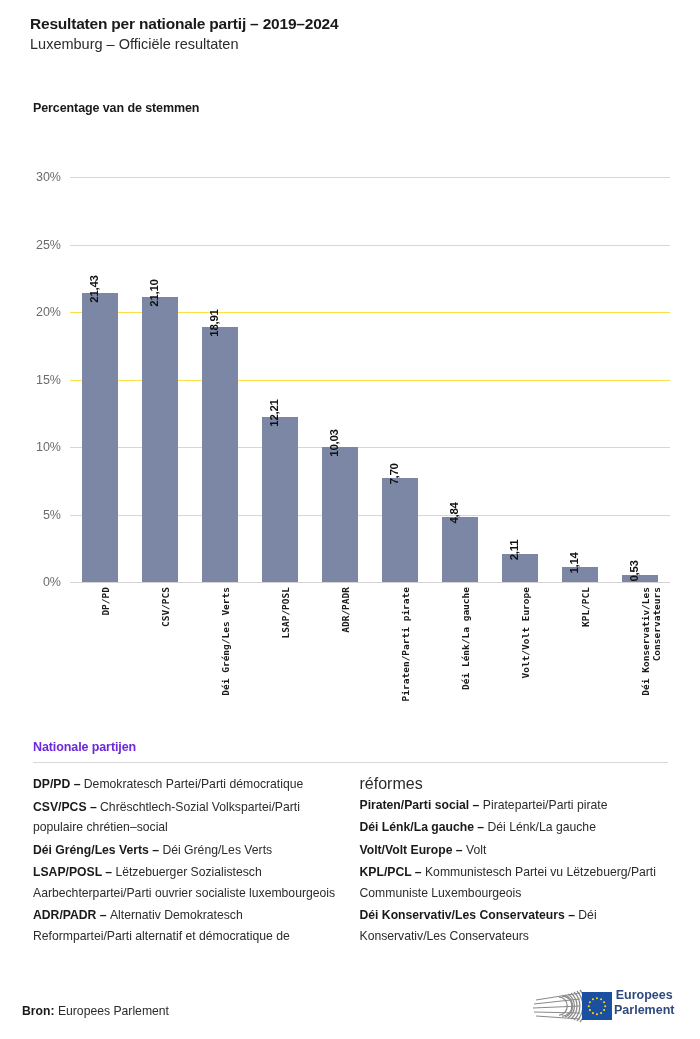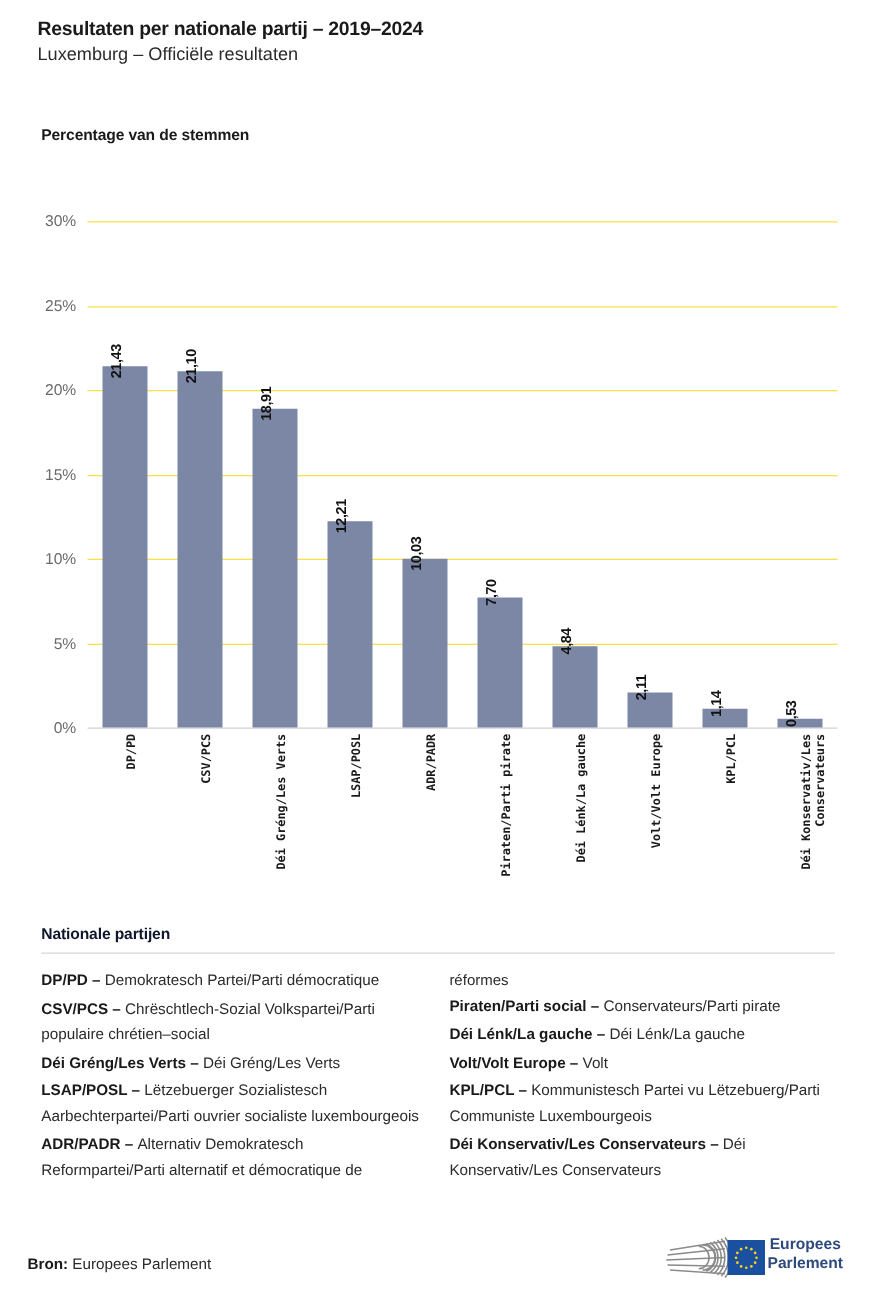--- a/index.html
+++ b/index.html
@@ -112,21 +112,21 @@
     white-space: pre;
     text-align: right;
     line-height: 11px;
   }
 
   
   #parties { position: absolute; left: 33px; top: 740px; width: 635px; }
   #parties-heading {
     font-size: 12.5px;
     font-weight: bold;
-    color: #0f172a;
+    color: #6d28d9;
     letter-spacing: -0.1px;
   }
   #parties-rule {
     margin-top: 8px;
     height: 1px;
     background: #d8d8d8;
     width: 635px;
   }
   #parties-cols {
     margin-top: 11px;
@@ -134,21 +134,21 @@
     gap: 18px;
   }
   .party-col { width: 320px; }
   .party-item {
     font-size: 12.2px;
     line-height: 20.5px;
     color: #2b2b2b;
     margin-bottom: 2px;
   }
   .party-abbr { font-weight: bold; color: #1a1a1a; }
-  .orphan-line { font-size: 12px; line-height: 20.5px; color: #2b2b2b; }
+  .orphan-line { font-size: 16px; line-height: 20.5px; color: #2b2b2b; }
 
   
   #source {
     position: absolute;
     left: 22px;
     top: 1004px;
     font-size: 12.2px;
     color: #2b2b2b;
   }
   #source b { color: #1a1a1a; }
@@ -274,21 +274,21 @@
   <div id="parties-cols">
     <div class="party-col" id="party-col-left">
         <div class="party-item"><span class="party-abbr">DP/PD – </span><span>Demokratesch Partei/Parti démocratique</span></div>
         <div class="party-item"><span class="party-abbr">CSV/PCS – </span><span>Chrëschtlech-Sozial Volkspartei/Parti populaire chrétien–social</span></div>
         <div class="party-item"><span class="party-abbr">Déi Gréng/Les Verts – </span><span>Déi Gréng/Les Verts</span></div>
         <div class="party-item"><span class="party-abbr">LSAP/POSL – </span><span>Lëtzebuerger Sozialistesch Aarbechterpartei/Parti ouvrier socialiste luxembourgeois</span></div>
         <div class="party-item"><span class="party-abbr">ADR/PADR – </span><span>Alternativ Demokratesch Reformpartei/Parti alternatif et démocratique de</span></div>
       </div>
     <div class="party-col" id="party-col-right">
         <div class="orphan-line">réformes</div>
-        <div class="party-item"><span class="party-abbr">Piraten/Parti social – </span><span>Conservateurs/Parti pirate</span></div>
+        <div class="party-item"><span class="party-abbr">Piraten/Parti social – </span><span>Piratepartei/Parti pirate</span></div>
         <div class="party-item"><span class="party-abbr">Déi Lénk/La gauche – </span><span>Déi Lénk/La gauche</span></div>
         <div class="party-item"><span class="party-abbr">Volt/Volt Europe – </span><span>Volt</span></div>
         <div class="party-item"><span class="party-abbr">KPL/PCL – </span><span>Kommunistesch Partei vu Lëtzebuerg/Parti Communiste Luxembourgeois</span></div>
         <div class="party-item"><span class="party-abbr">Déi Konservativ/Les Conservateurs – </span><span>Déi Konservativ/Les Conservateurs</span></div>
       </div>
   </div>
 </div>
 
 <div id="source">
   <b>Bron:</b>

